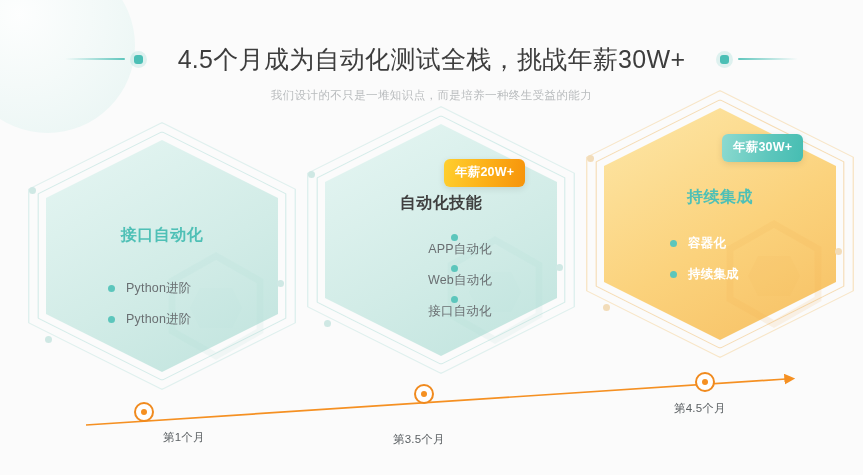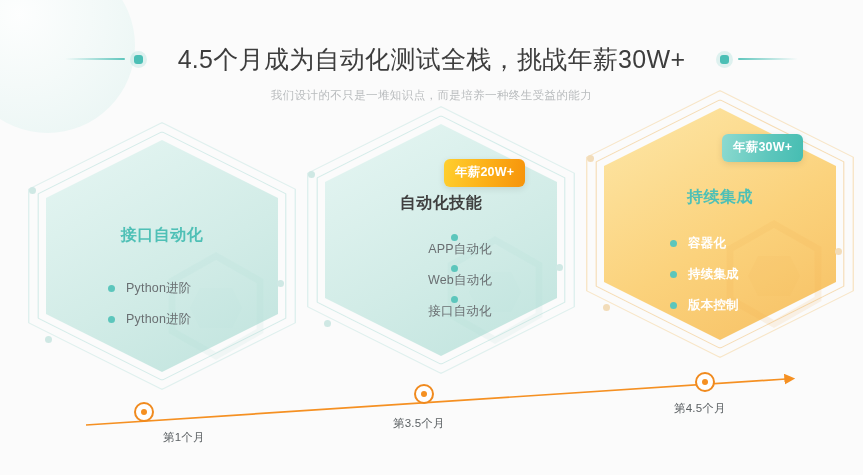--- a/index.html
+++ b/index.html
@@ -238,24 +238,20 @@
           <div class="card-title">持续集成</div>
           <div class="card-list">
             <div class="li">
               <span class="li-dot"></span>
               <span class="li-text">容器化</span>
             </div>
             <div class="li">
               <span class="li-dot"></span>
               <span class="li-text">持续集成</span>
             </div>
-            <div class="li">
-              <span class="li-dot"></span>
-              <span class="li-text">版本控制</span>
-            </div>
           </div>
         </div>
         <div class="badge teal">年薪30W+</div>
       </div>
     </div>
 
   <div class="timeline">
     <svg width="863" height="475" style="position:absolute;left:0;top:0;">
       <defs>
         <marker id="arrowhead" markerWidth="7" markerHeight="7" refX="1" refY="3.2" orient="auto" markerUnits="strokeWidth">
@@ -265,21 +261,21 @@
       <line x1="86" y1="425" x2="786" y2="379" stroke="#f59022" stroke-width="1.7" marker-end="url(#arrowhead)"></line>
     </svg>
     <div id="tl-nodes">
         <div class="tl-node" style="left: 134px; top: 402px;">
           <i></i>
         </div>
         <div class="tl-label" style="left: 119px; top: 430px; margin-left: 44px;">第1个月</div>
         <div class="tl-node" style="left: 414px; top: 384px;">
           <i></i>
         </div>
-        <div class="tl-label" style="left: 393px; top: 416px; text-align: right;">第3.5个月</div>
+        <div class="tl-label" style="left: 393px; top: 432px; text-align: right;">第3.5个月</div>
         <div class="tl-node" style="left: 695px; top: 372px;">
           <i></i>
         </div>
         <div class="tl-label" style="left: 674px; top: 401px;">第4.5个月</div>
       </div>
   </div>
 
 </div>
 
 </body></html>

